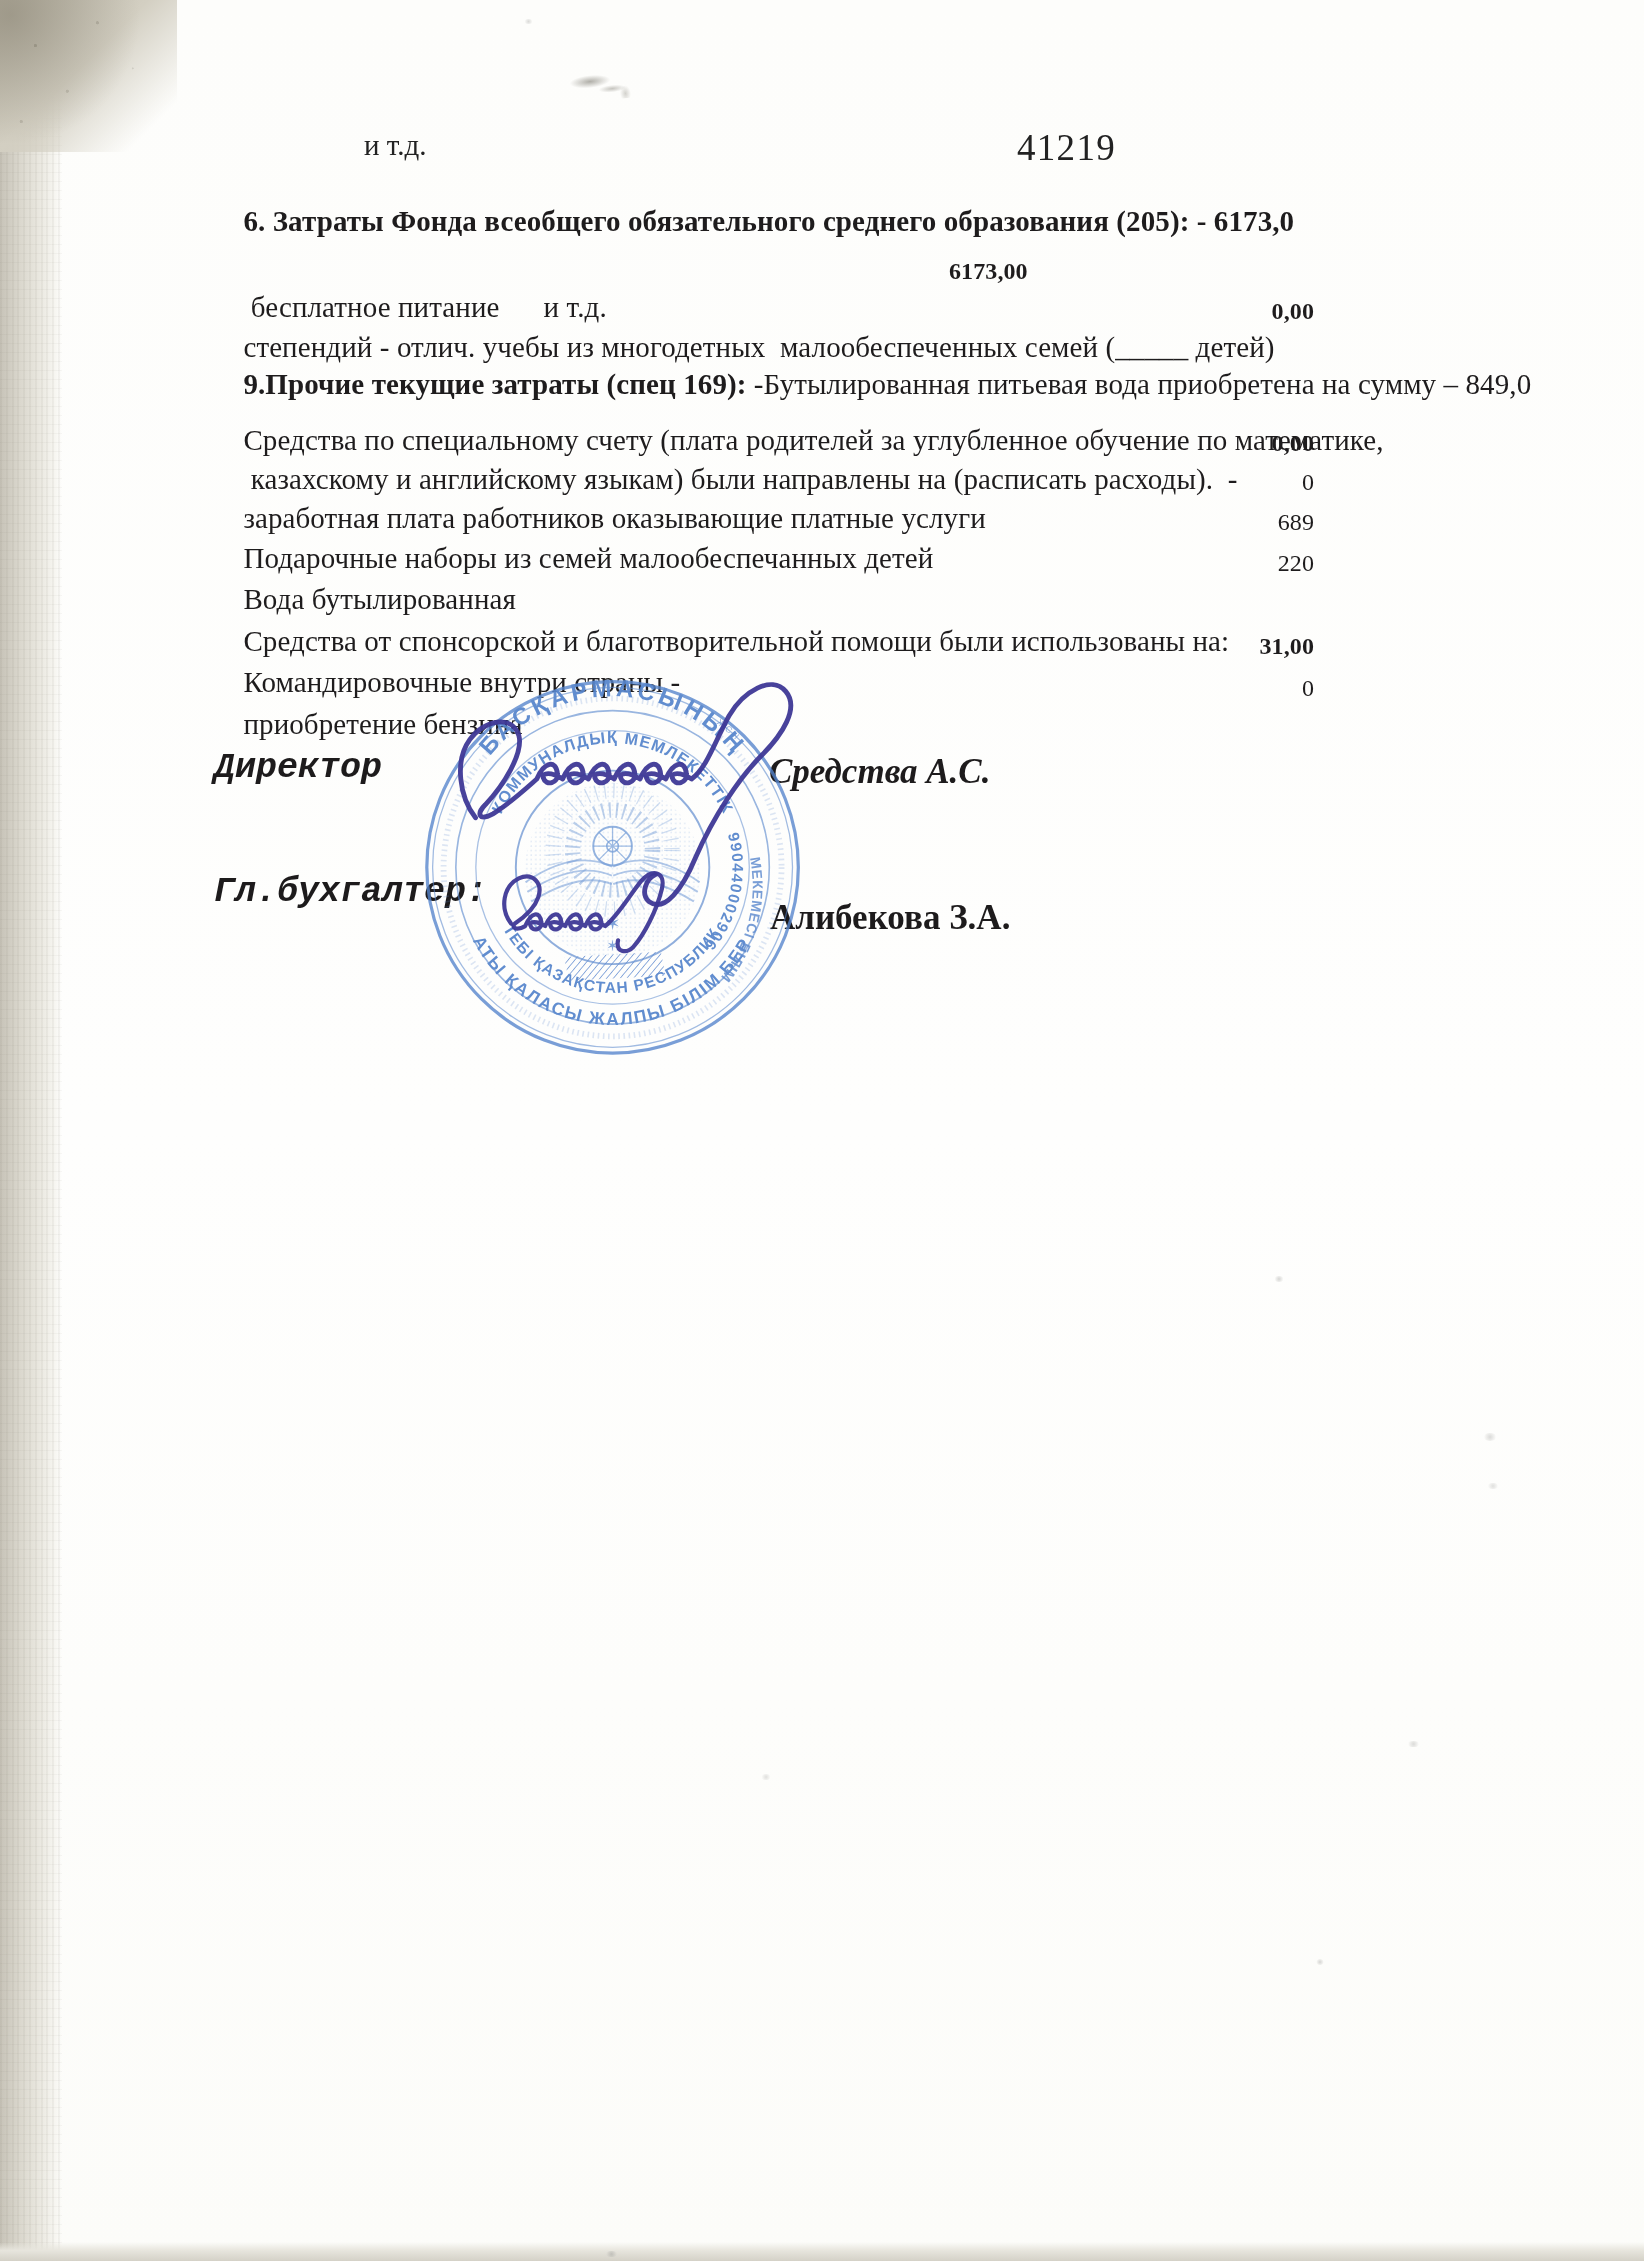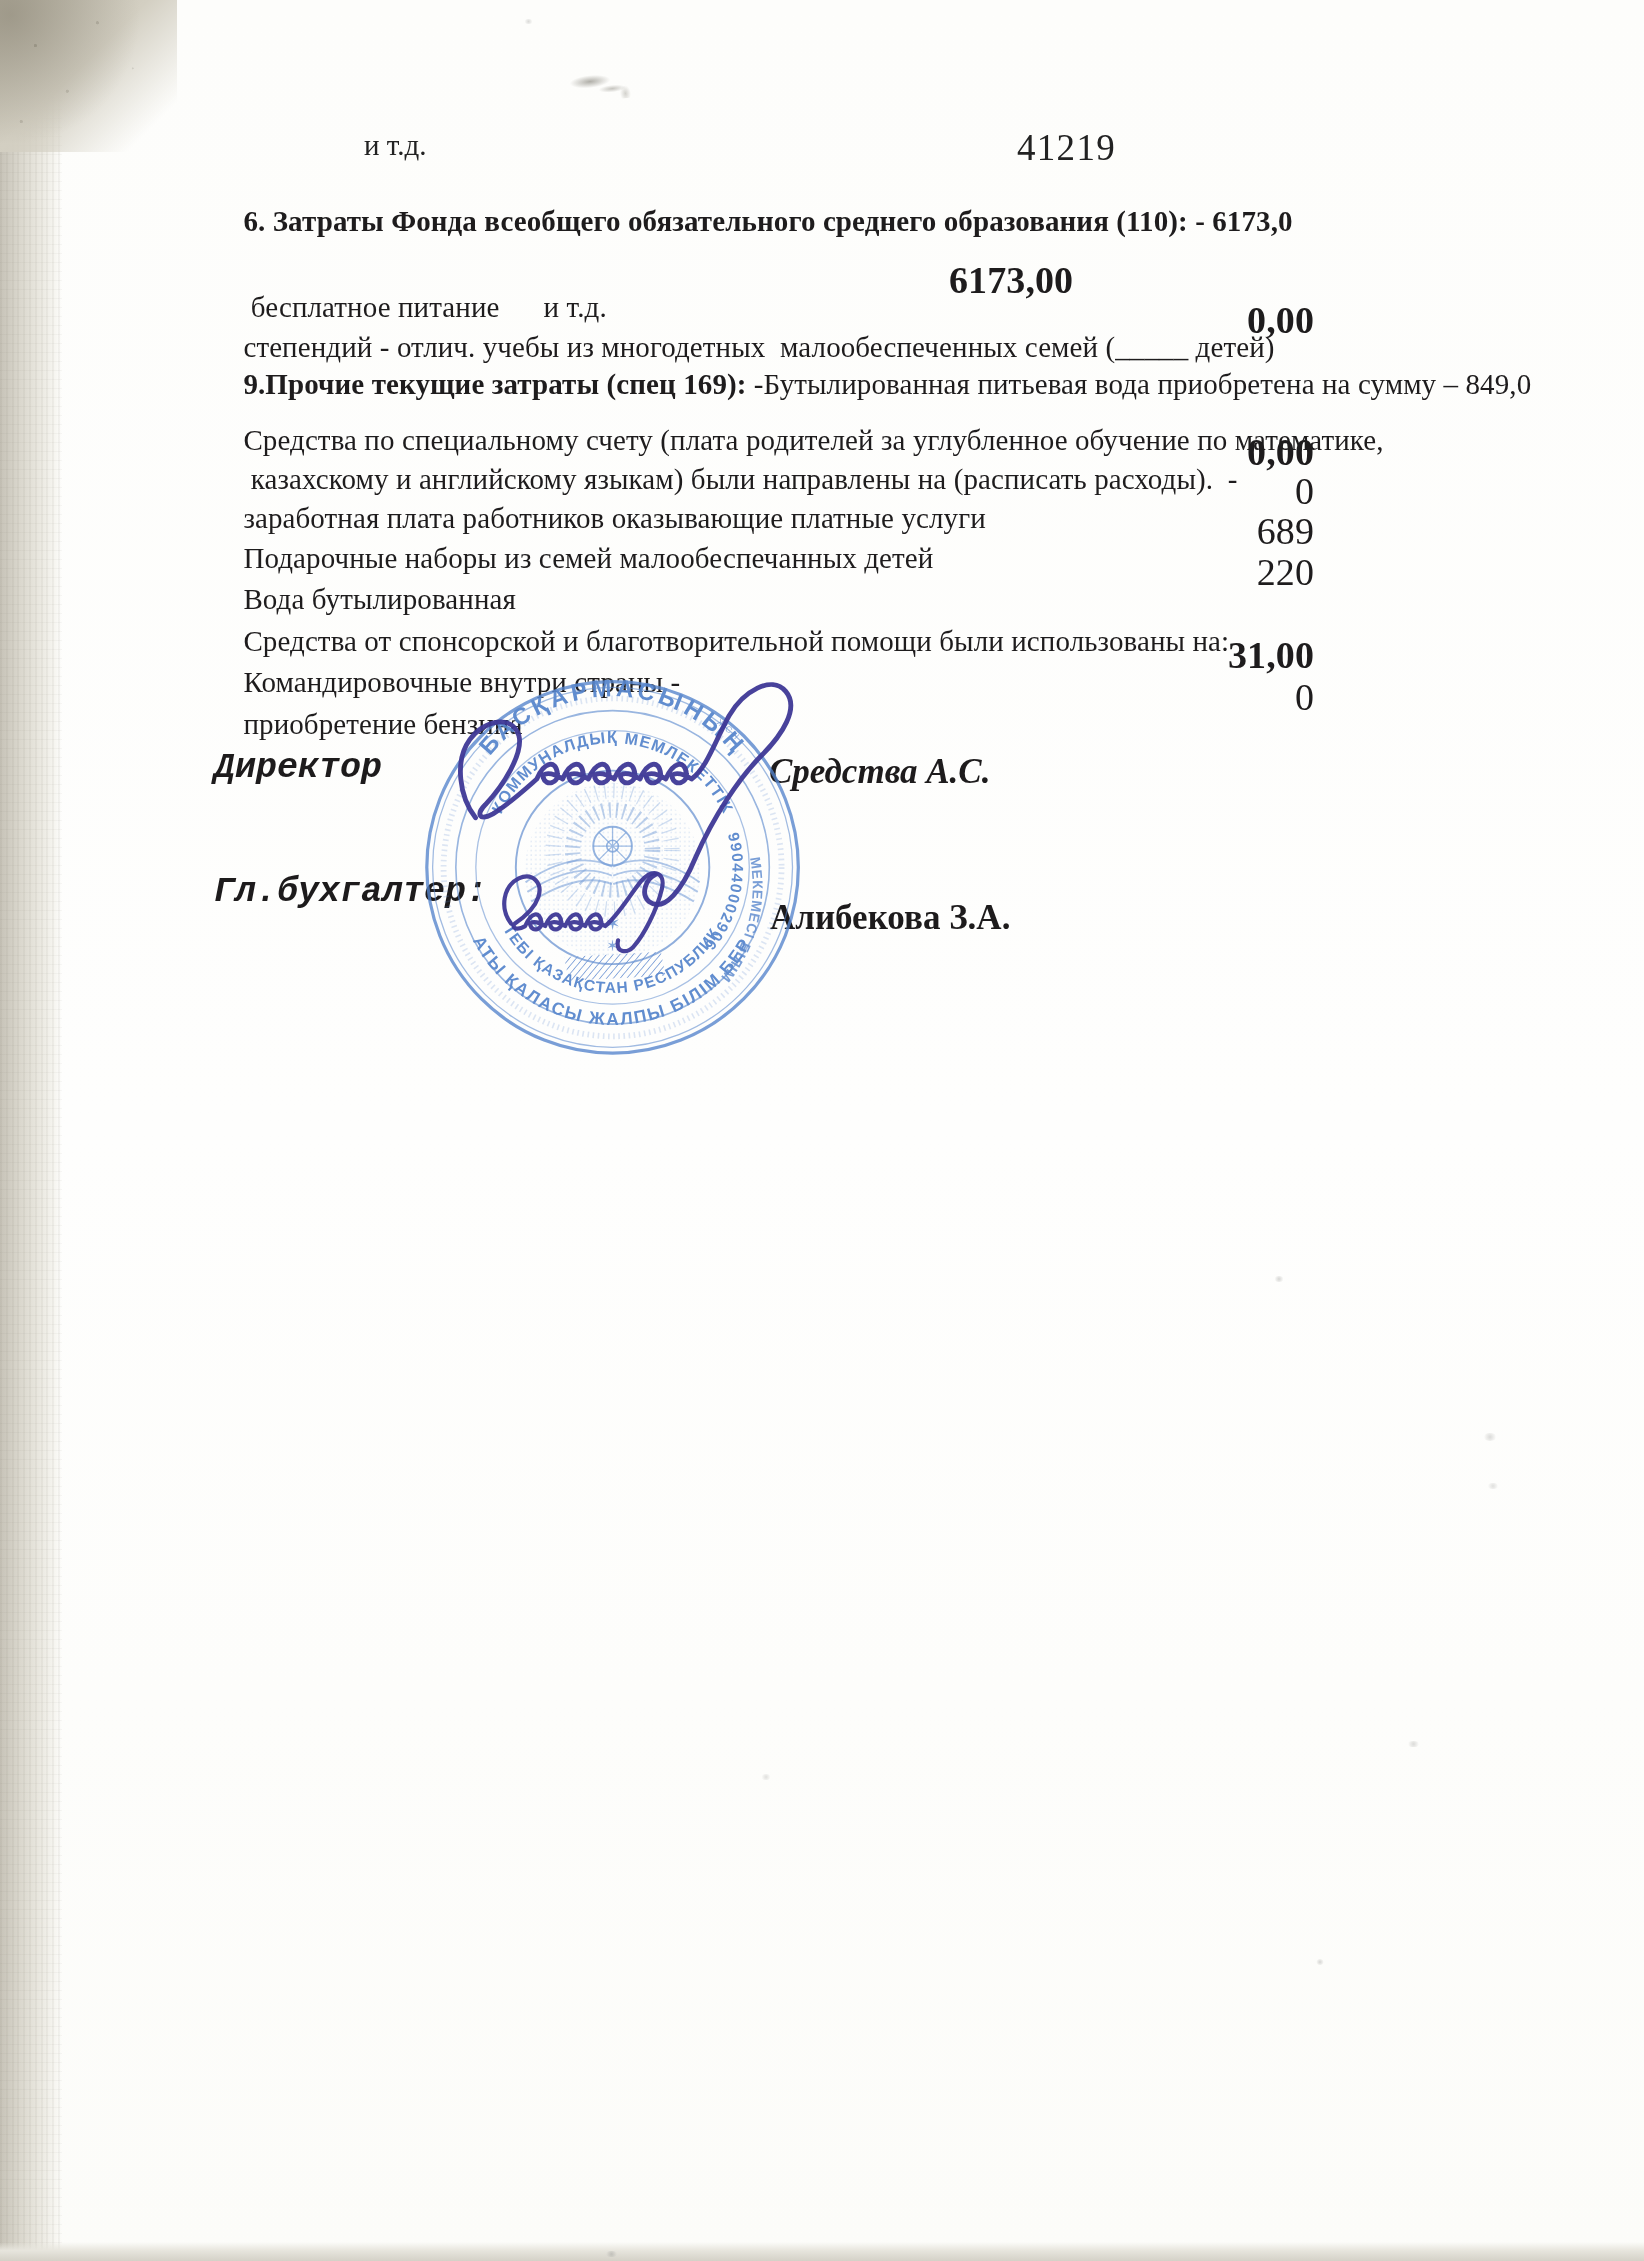--- a/index.html
+++ b/index.html
@@ -47,21 +47,21 @@
       radial-gradient(ellipse 29px 9px at 40% 35%,rgba(150,148,140,.75),transparent 70%),
       radial-gradient(ellipse 19.3px 5.2px at 70% 65%,rgba(160,158,150,.6),transparent 70%),
       radial-gradient(ellipse 7.7px 11.6px at 88% 85%,rgba(170,168,160,.5),transparent 70%);
     transform:rotate(-6deg);
   }
   
   .tline{
     position:absolute;left:214px;width:1100px;
     font-size:29px;color:#1e1c1d;white-space:pre;letter-spacing:0.1px;
   }
-  .tline .val{position:absolute;right:0;top:0;font-size:38px;}
+  .tline .val{position:absolute;right:0;top:0;font-size:24px;}
   .tline .val.mid{right:auto;left:735px;}
   .b{font-weight:700;}
   .topnote{position:absolute;left:364px;top:129px;font-size:29px;color:#222;}
   .pagenum{position:absolute;left:1017px;top:126px;font-size:37px;color:#222;letter-spacing:1.3px;}
   .sig-label{position:absolute;left:214px;font-size:35px;font-weight:700;font-style:italic;color:#1d1b1c;white-space:pre;font-family:Liberation Mono, monospace;}
   .sig-name-b{position:absolute;font-size:35px;font-weight:700;font-style:italic;color:#1d1b1c;white-space:pre;}
   .sig-name-r{position:absolute;font-size:35px;color:#1d1b1c;white-space:pre;font-weight:bold;}
   .stampwrap{position:absolute;left:421px;top:677px;width:387px;height:382px;opacity:.93;}
   .sigswrap{position:absolute;left:0;top:0;width:1645px;height:2261px;pointer-events:none;}
 </style>
@@ -80,21 +80,21 @@
   <div class="speck" style="left:1407px;top:1741px;width:13px;height:5.8px;opacity:.35"></div>
   <div class="speck" style="left:761px;top:1774px;width:10.3px;height:5.8px;opacity:.3"></div>
   <div class="speck" style="left:1316px;top:1959px;width:7.7px;height:6.4px;opacity:.4"></div>
   <div class="speck" style="left:605px;top:2251px;width:13px;height:6.4px;opacity:.45"></div>
   <div class="speck" style="left:524px;top:19.3px;width:9px;height:5.2px;opacity:.35"></div>
 
   <div class="topnote">и т.д.</div>
   <div class="pagenum">41219</div>
 
   <div class="tline b" style="top:172px">
-    <span>6. Затраты Фонда всеобщего обязательного среднего образования (110): - 6173,0</span>
+    <span>6. Затраты Фонда всеобщего обязательного среднего образования (205): - 6173,0</span>
   </div>
   <div class="tline" style="top:258px">
     <span> бесплатное питание      и т.д.</span>
     <span class="val mid b">6173,00</span>
   </div>
   <div class="tline" style="top:298px">
     <span>степендий - отлич. учебы из многодетных  малообеспеченных семей (_____ детей)</span>
     <span class="val b">0,00</span>
   </div>
   <div class="tline" style="top:335px">

